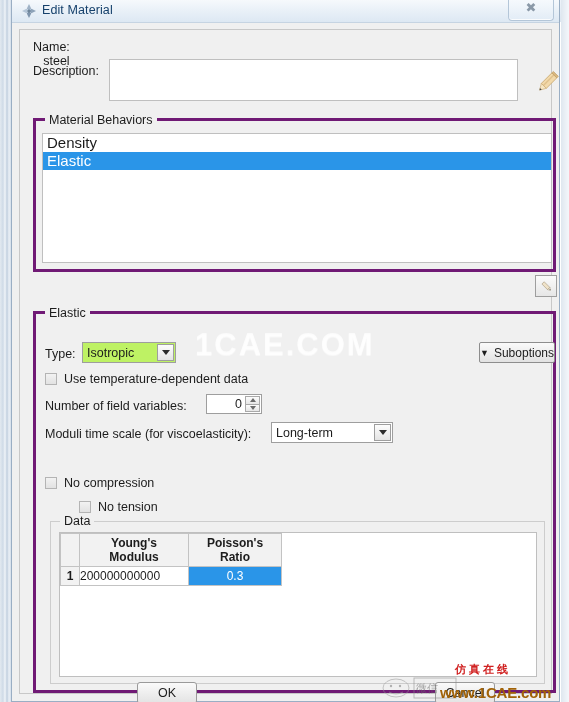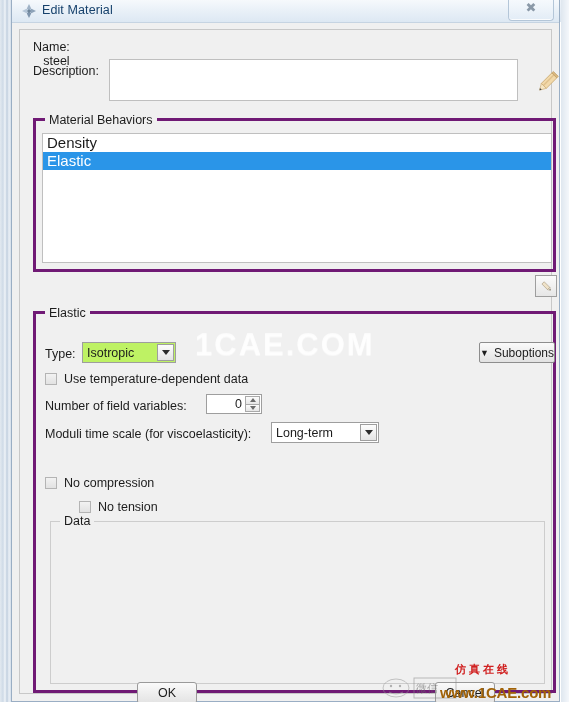--- a/index.html
+++ b/index.html
@@ -303,21 +303,21 @@
     width: 0; height: 0;
     border-left: 3px solid transparent;
     border-right: 3px solid transparent;
     border-top: 4px solid #6a6a6a;
   }
 
   .moduli-label { position: absolute; left: 9px; top: 113px; }
   .moduli-combo {
     position: absolute;
     left: 235px; top: 108px;
-    width: 108px; height: 21px;
+    width: 122px; height: 21px;
     background: #ffffff;
     border: 1px solid #9e9e9e;
     box-sizing: border-box;
     display: flex; align-items: center;
     cursor: pointer;
   }
   .moduli-combo .val { margin-left: 4px; font-size: 12.5px; color: #1c1c1c; }
 
   
   .grp-data {
@@ -539,20 +539,42 @@
           <span class="chk"></span>
           <span class="lbl">No compression</span>
         </div>
         <div class="chk-row chk-notens">
           <span class="chk"></span>
           <span class="lbl">No tension</span>
         </div>
 
         <div class="grp-data">
           <div class="group-title">Data</div>
+          <div class="data-table">
+            <table class="dt">
+              <tbody>
+                  <tr>
+                <th class="corner"></th>
+                <th class="c-ym">
+                  <div>Young's</div>
+                  <div>Modulus</div>
+                </th>
+                <th class="c-pr">
+                  <div>Poisson's</div>
+                  <div>Ratio</div>
+                </th>
+              </tr>
+              <tr>
+                <td class="rownum">1</td>
+                <td class="cell">200000000000</td>
+                <td class="cell sel">0.3</td>
+              </tr>
+            </tbody>
+              </table>
+          </div>
         </div>
 
       </div>
 
     </div>
 
     <div class="btn-bar">
       <div class="dlg-btn btn-ok">OK</div>
       <div class="dlg-btn btn-cancel">Cancel</div>
     </div>

